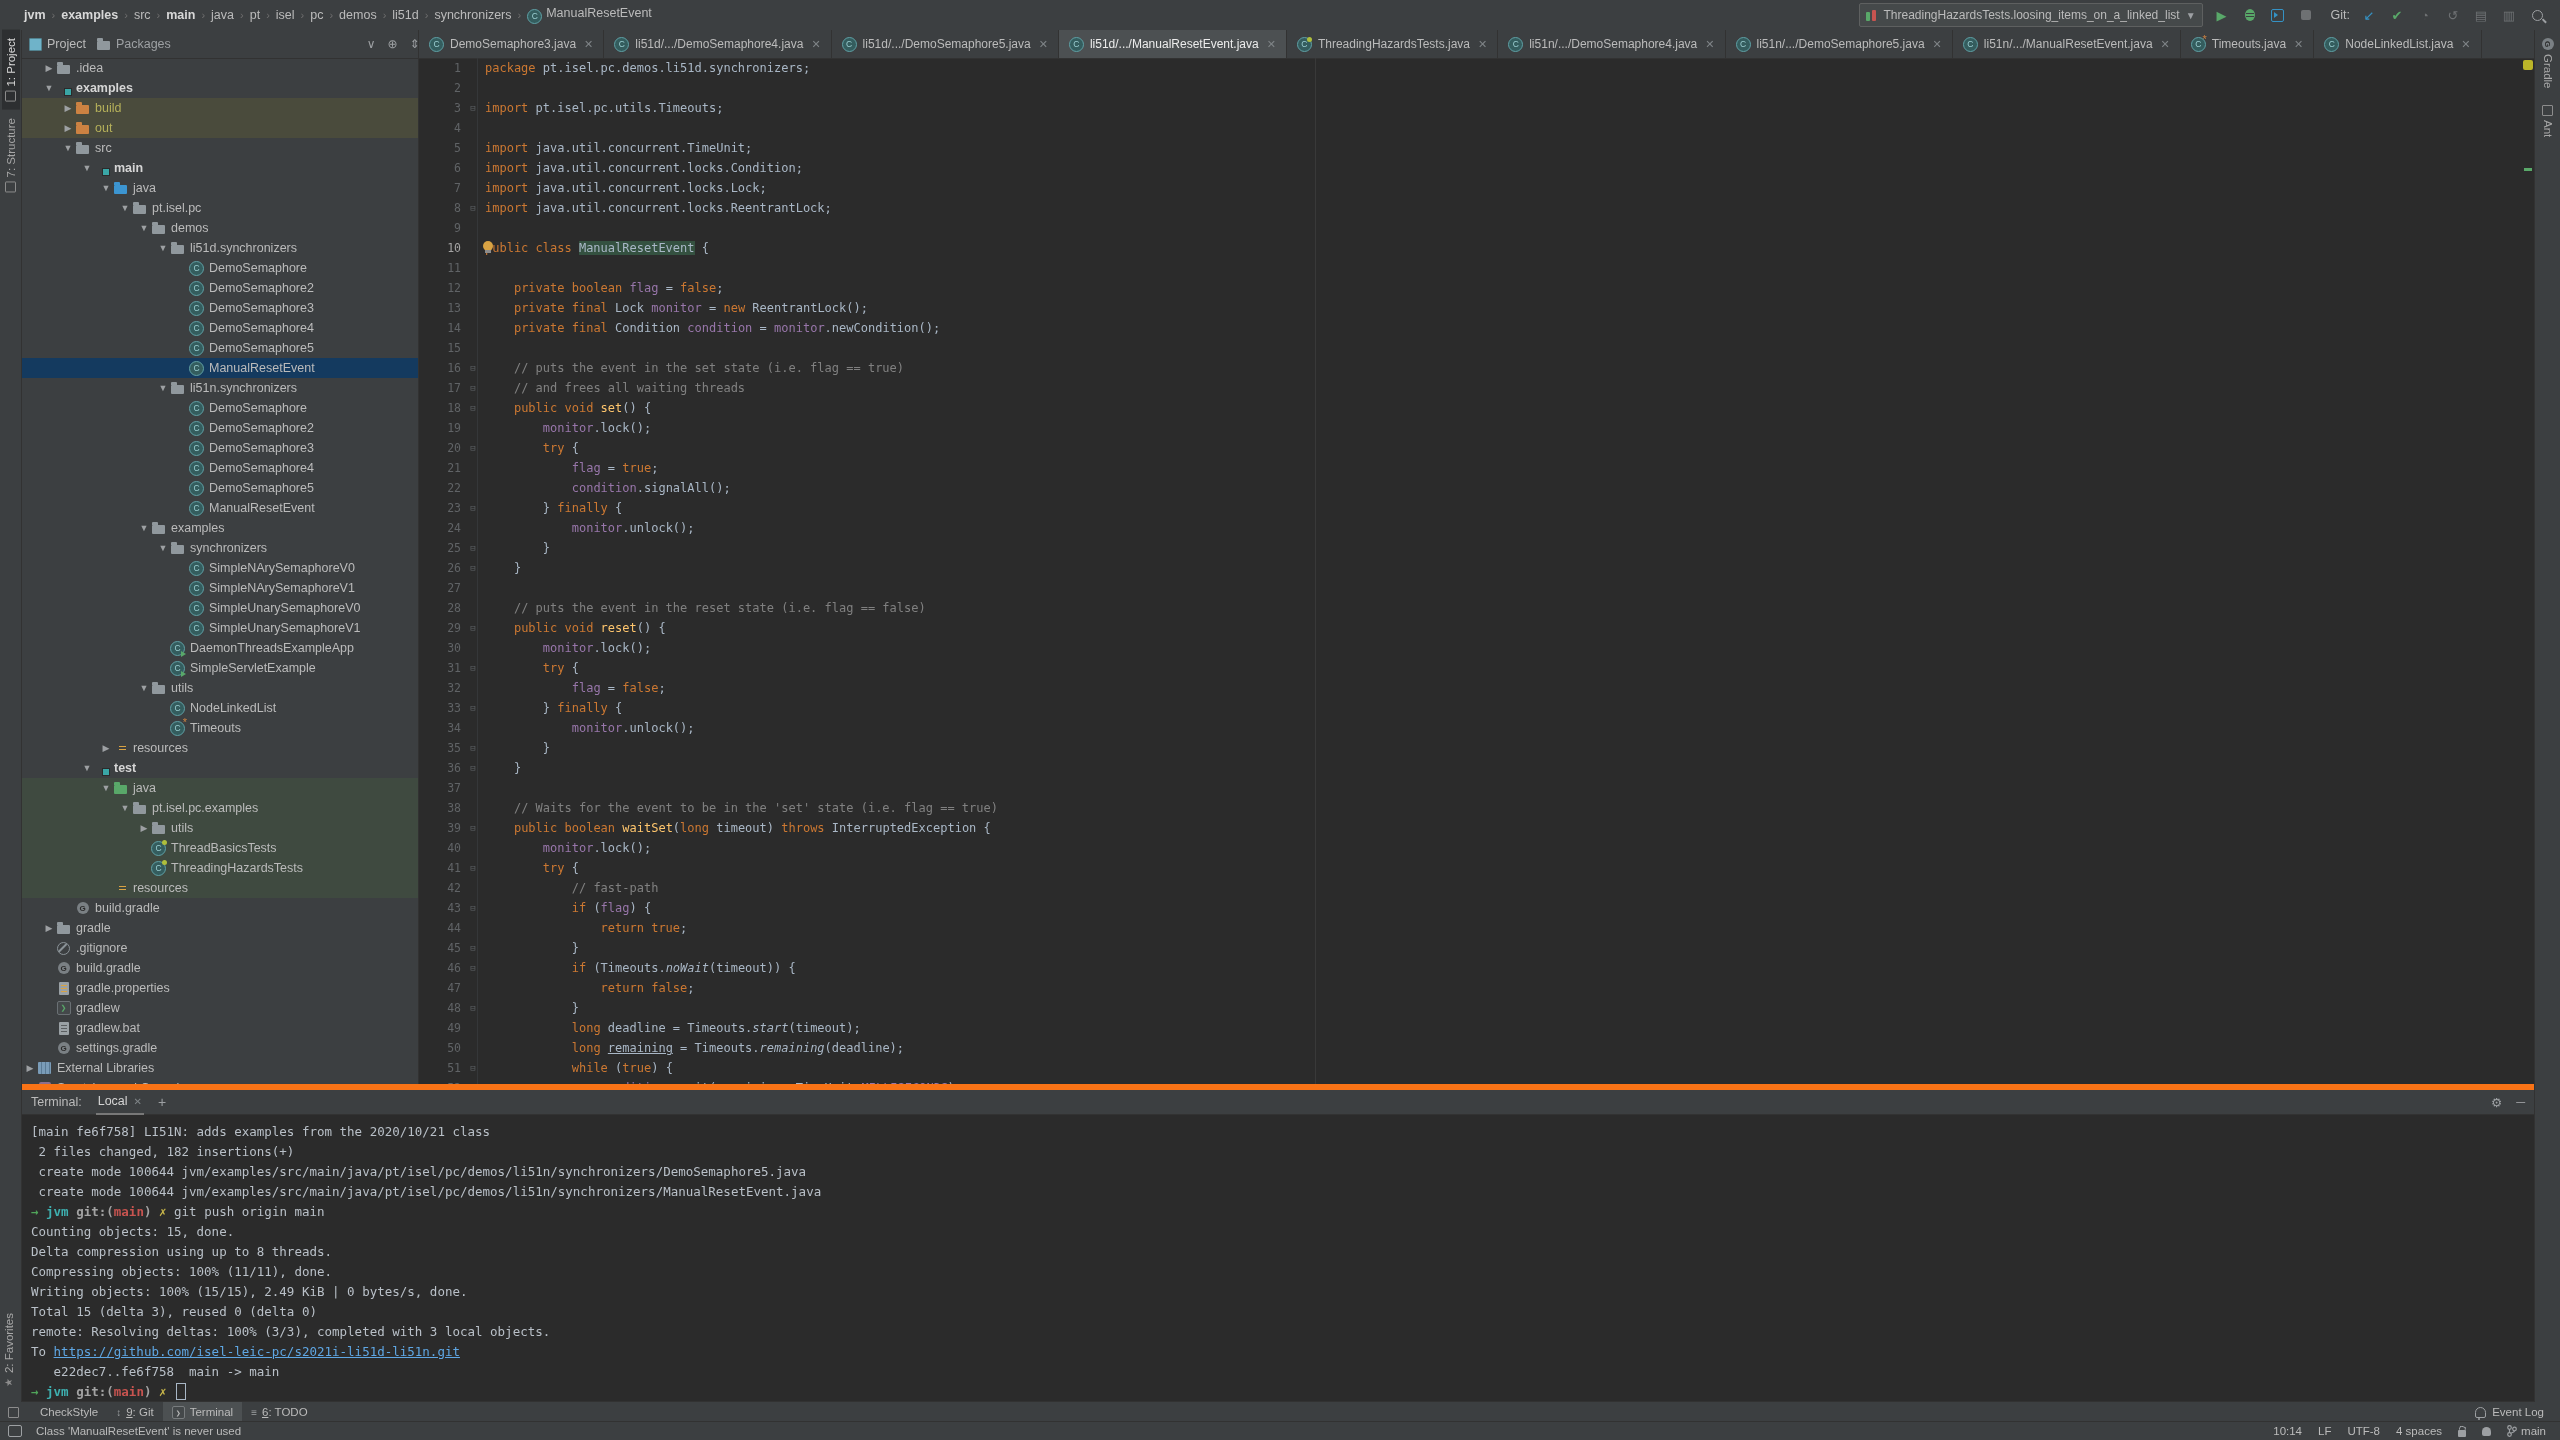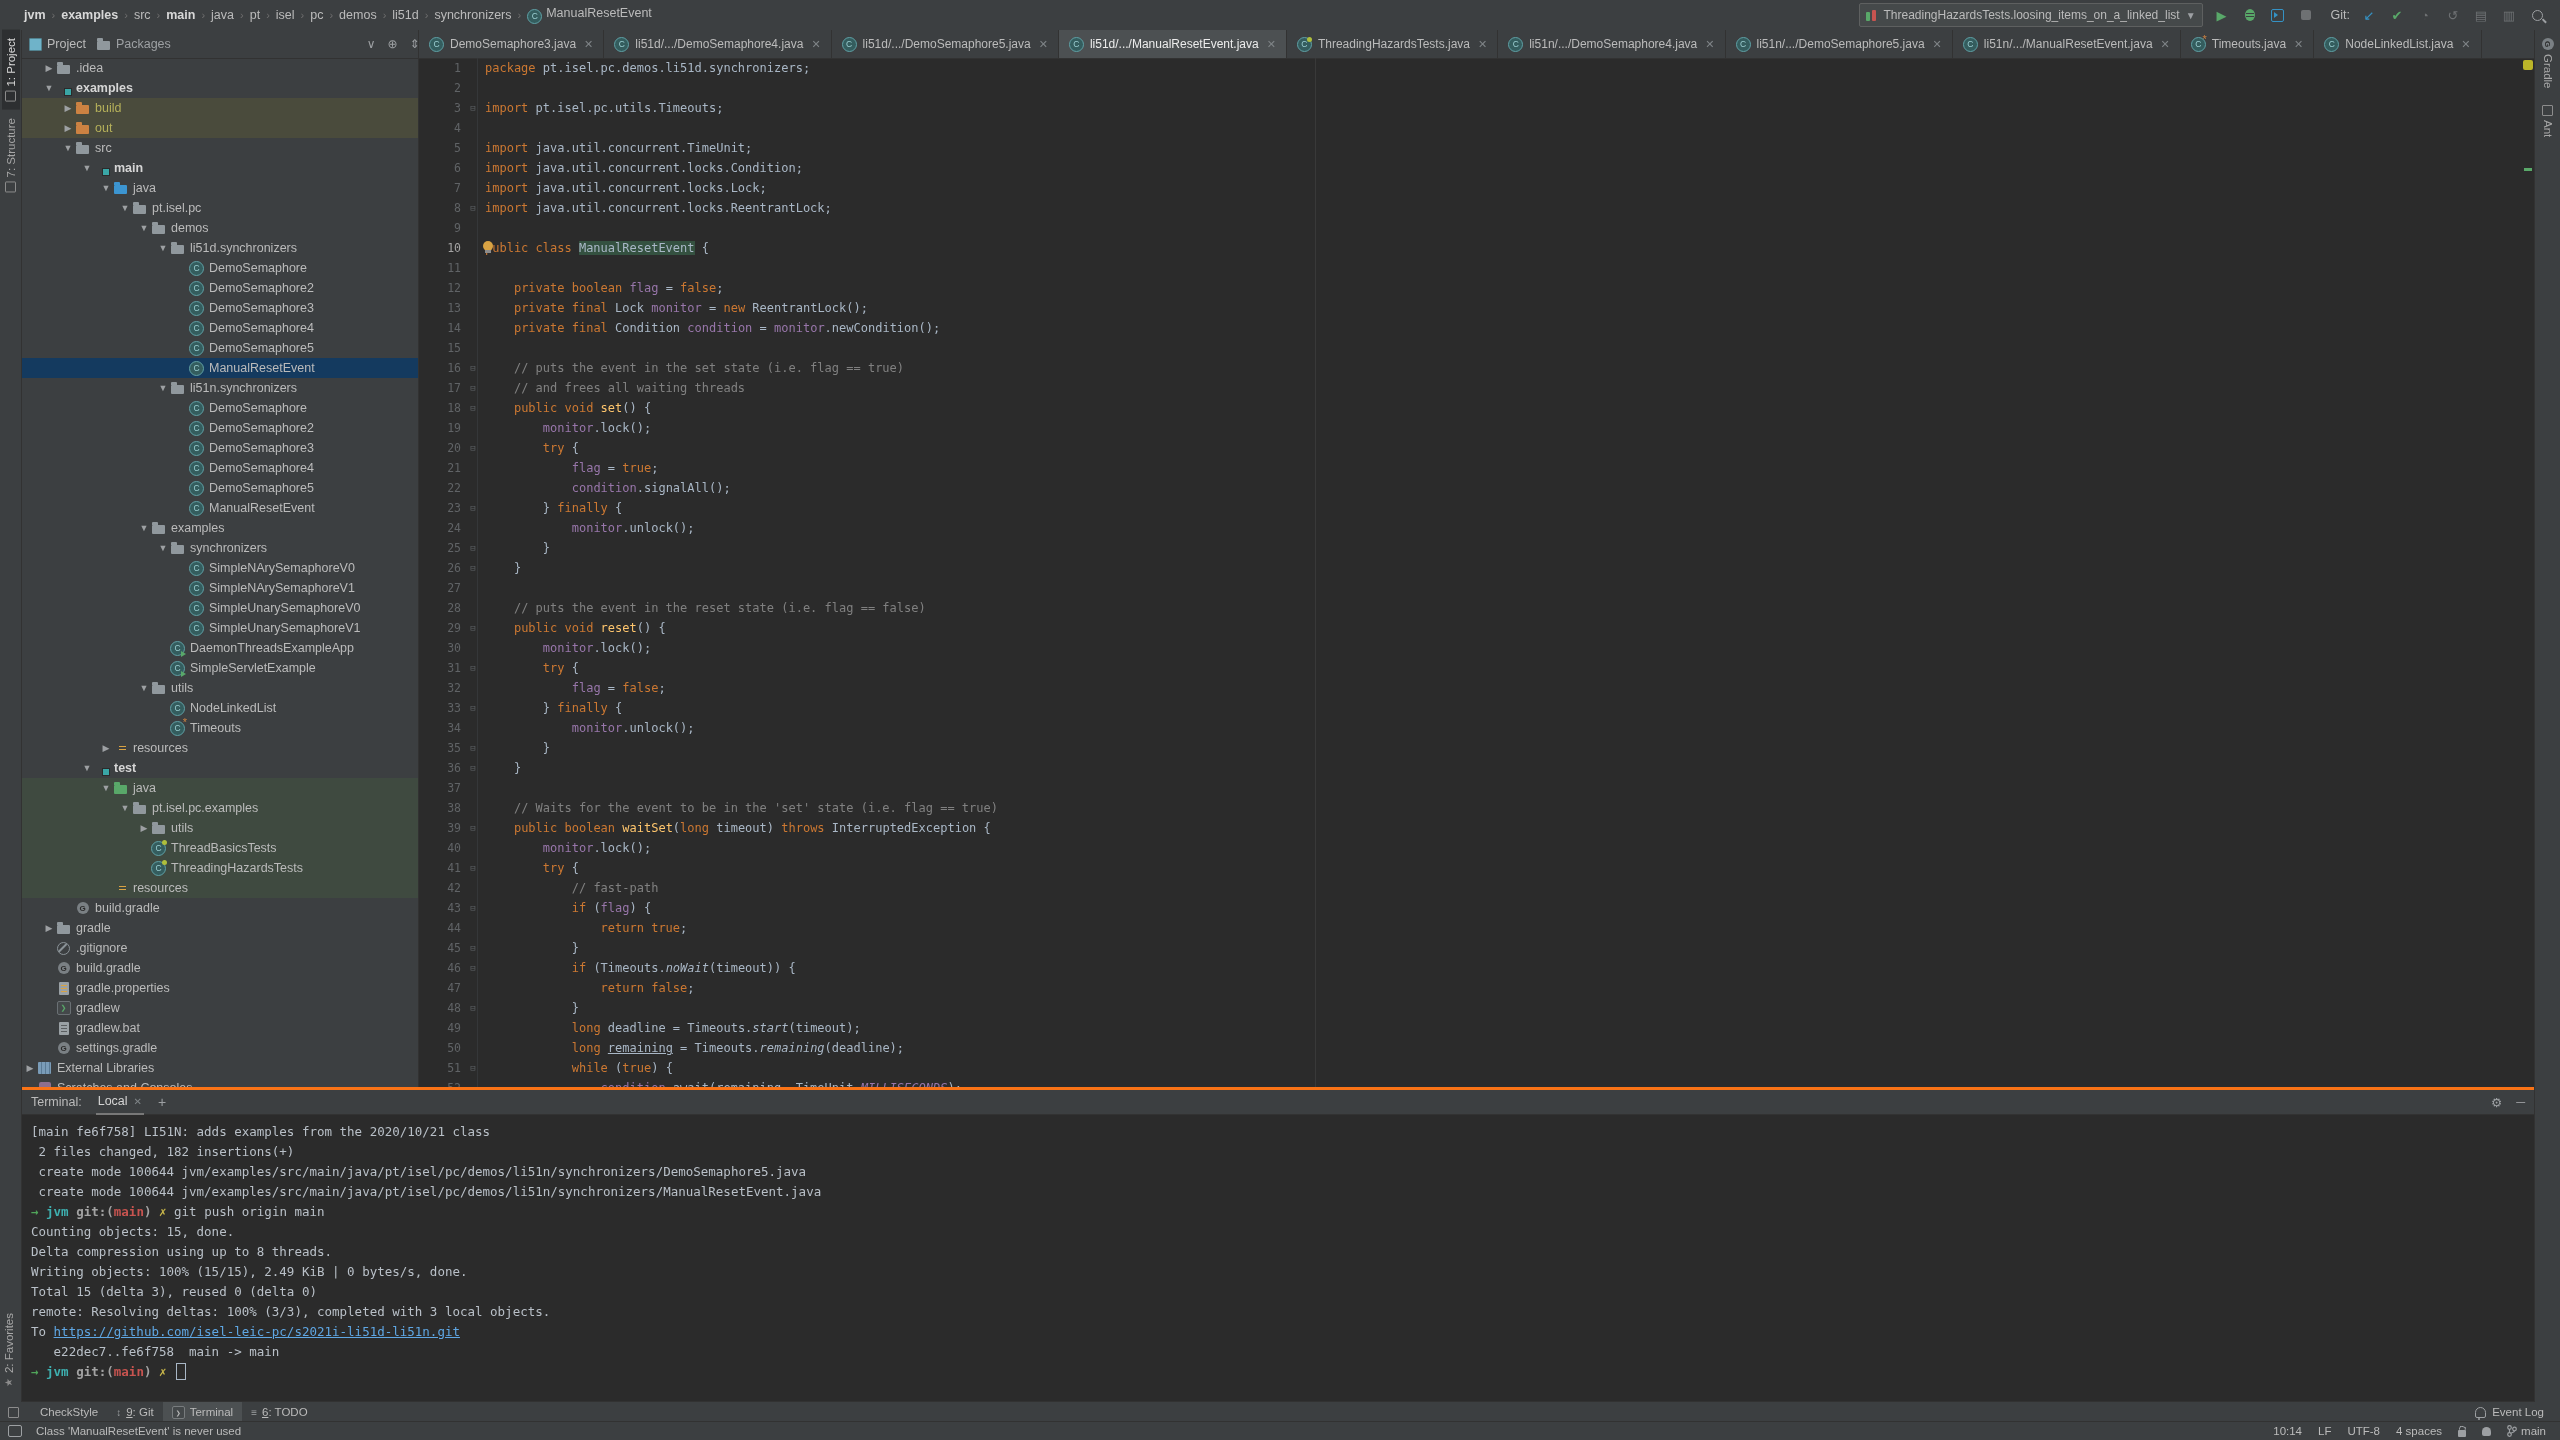--- a/index.html
+++ b/index.html
@@ -117,21 +117,21 @@
   .s-u{color:#A9B7C6;text-decoration:underline;}
   .s-hl{color:#A9B7C6;background:#345140;}
   #margin-guide{position:absolute;left:896px;top:0;bottom:0;width:1px;background:#393939;}
   #gutter-line{position:absolute;left:58px;top:0;bottom:0;width:1px;background:#353739;}
   #bulb{position:absolute;left:64px;top:183px;width:10px;height:10px;background:#D9A343;border-radius:50%;}
   #bulb:after{content:"";position:absolute;left:2px;top:9px;width:6px;height:3px;background:#8C8C8C;}
   #err-stripe{position:absolute;right:2px;top:2px;width:10px;height:10px;background:#BBB529;border-radius:2px;}
   #vcs-mark{position:absolute;right:3px;top:110px;width:8px;height:3px;background:#59A869;}
 
   
-  #terminal{position:absolute;left:21px;right:25px;bottom:38px;height:312px;background:#2B2B2B;border-top:3px solid #f97316;}
+  #terminal{position:absolute;left:21px;right:25px;bottom:38px;height:312px;background:#2B2B2B;border-top:6px solid #f97316;}
   #term-header{height:24px;background:#3C3F41;border-bottom:1px solid #323232;display:flex;align-items:center;padding:0 10px;gap:14px;}
   #term-title{color:#BBBBBB;}
   .term-tab{display:flex;align-items:center;gap:6px;color:#D5D5D5;height:24px;border-bottom:2px solid #787878;padding:0 2px;}
   .term-tab .x{color:#7F8487;font-size:10px;}
   #term-plus{color:#9DA0A3;font-size:14px;}
   #term-hdr-right{margin-left:auto;display:flex;gap:14px;color:#9DA0A3;}
   #term-lines{padding:6px 0 0 10px;}
   .tline{height:20px;display:flex;align-items:center;font-family:"DejaVu Sans Mono",monospace;font-size:12.5px;white-space:pre;color:#B9C0C8;}
   .t-d{color:#B9C0C8;} .t-g{color:#50A55A;font-weight:bold;} .t-c{color:#3EAFAF;font-weight:bold;}
   .t-b{color:#a3a3a3;font-weight:bold;} .t-r{color:#C75450;font-weight:bold;} .t-y{color:#C8B64A;font-weight:bold;}
@@ -775,20 +775,21 @@
       </span>
     </div>
     <div id="term-lines">
         <div class="tline"><span class="t-d">[main fe6f758] LI51N: adds examples from the 2020/10/21 class</span></div>
         <div class="tline"><span class="t-d"> 2 files changed, 182 insertions(+)</span></div>
         <div class="tline"><span class="t-d"> create mode 100644 jvm/examples/src/main/java/pt/isel/pc/demos/li51n/synchronizers/DemoSemaphore5.java</span></div>
         <div class="tline"><span class="t-d"> create mode 100644 jvm/examples/src/main/java/pt/isel/pc/demos/li51n/synchronizers/ManualResetEvent.java</span></div>
         <div class="tline"><span class="t-g">→ </span><span class="t-c">jvm </span><span class="t-b">git:(</span><span class="t-r">main</span><span class="t-b">) </span><span class="t-y">✗ </span><span class="t-d">git push origin main</span></div>
         <div class="tline"><span class="t-d">Counting objects: 15, done.</span></div>
         <div class="tline"><span class="t-d">Delta compression using up to 8 threads.</span></div>
+        <div class="tline"><span class="t-d">Compressing objects: 100% (11/11), done.</span></div>
         <div class="tline"><span class="t-d">Writing objects: 100% (15/15), 2.49 KiB | 0 bytes/s, done.</span></div>
         <div class="tline"><span class="t-d">Total 15 (delta 3), reused 0 (delta 0)</span></div>
         <div class="tline"><span class="t-d">remote: Resolving deltas: 100% (3/3), completed with 3 local objects.</span></div>
         <div class="tline"><span class="t-d">To </span><span class="t-l">https://github.com/isel-leic-pc/s2021i-li51d-li51n.git</span></div>
         <div class="tline"><span class="t-d">   e22dec7..fe6f758  main -&gt; main</span></div>
         <div class="tline"><span class="t-g">→ </span><span class="t-c">jvm </span><span class="t-b">git:(</span><span class="t-r">main</span><span class="t-b">) </span><span class="t-y">✗ </span><span class="cursor-block"></span></div>
       </div>
   </div>
 
   <div id="bottombar">

